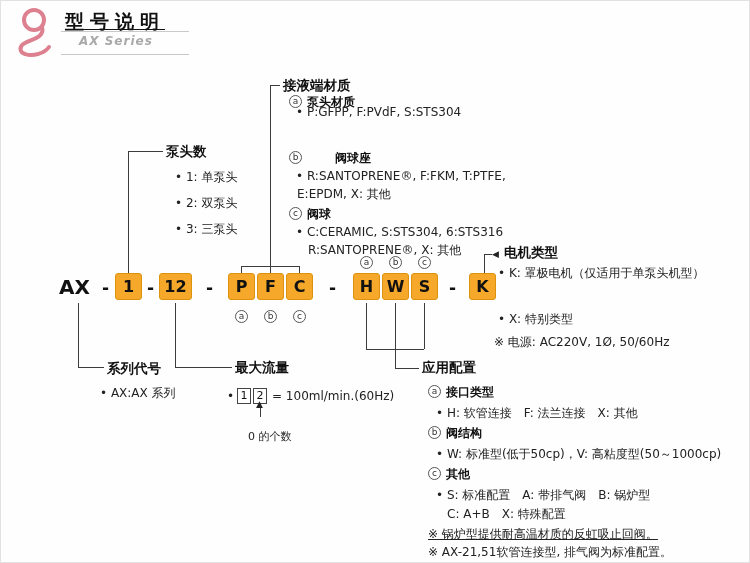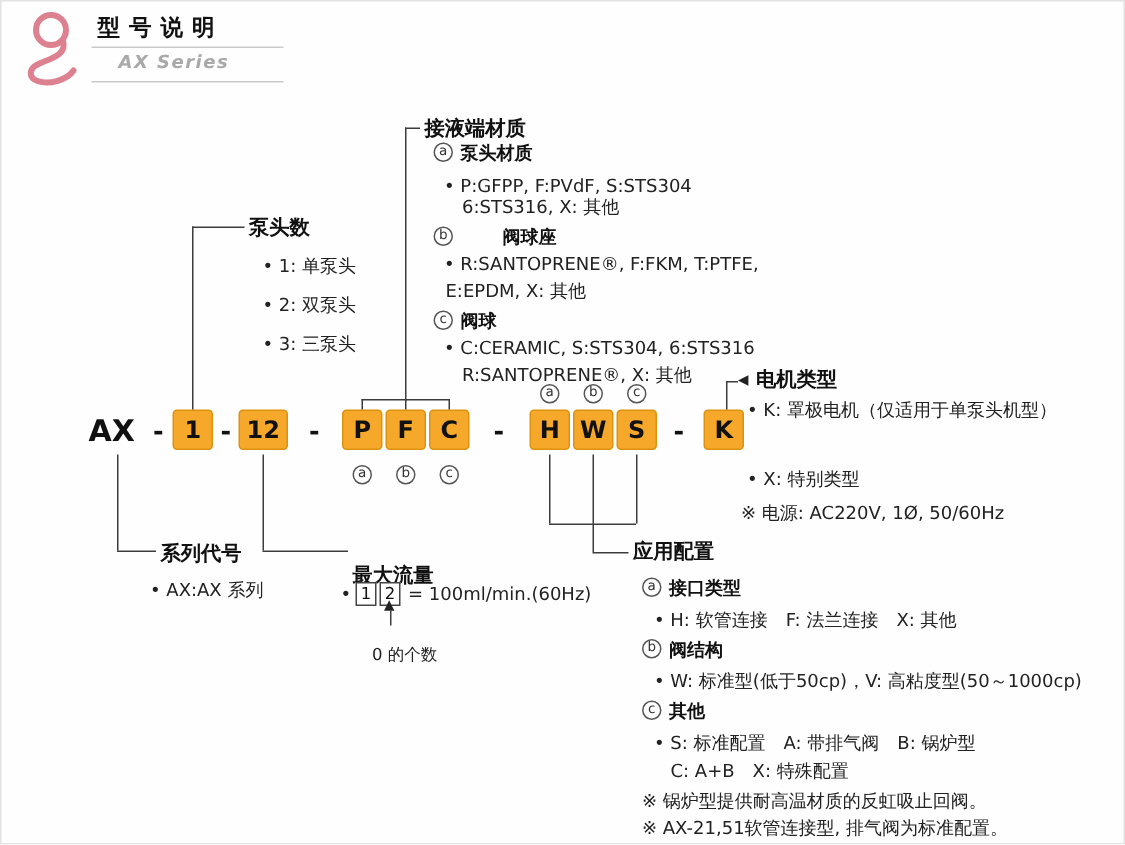--- a/index.html
+++ b/index.html
@@ -5,21 +5,21 @@
   html,body { margin:0; padding:0; background:#fff; }
   .page {
     position:relative; width:750px; height:563px;
     background:#fefefe; border:1px solid #e2e2e2; box-sizing:border-box;
     font-family:"DejaVu Sans","Liberation Sans",sans-serif;
     color:#1a1a1a; overflow:hidden;
   }
   .abs { position:absolute; white-space:nowrap; }
   .line { position:absolute; background:#3c3c3c; }
   .hline-gray { position:absolute; background:#c9c9c9; height:1px; }
-  .page-title { position:absolute; font-size:15px; font-weight:bold; letter-spacing:6px; color:#111; }
+  .page-title { position:absolute; font-size:19px; font-weight:bold; letter-spacing:6px; color:#111;text-decoration:underline; }
   .series-sub { position:absolute; font-size:12px; font-weight:bold; font-style:italic; color:#a9a9a9; letter-spacing:1px; }
   .code-prefix { position:absolute; font-size:20px; font-weight:bold; color:#111; }
   .dash { position:absolute; font-size:17px; font-weight:bold; color:#111; }
   .codebox {
     position:absolute; height:27px; box-sizing:border-box;
     background:#f5a829; border:1px solid #dd920e; border-radius:3px;
     font-size:16px; font-weight:bold; color:#111;
     text-align:center; line-height:25px;
   }
   .sec-title { position:absolute; font-size:13.5px; font-weight:bold; color:#111; white-space:nowrap;text-align:right; }
@@ -106,55 +106,54 @@
   <div class="line" style="left:394px; top:367px; width:24px; height:1px;"></div>
 
   <div class="sec-title" style="left:165px; top:142px;">泵头数</div>
   <div class="item" style="left:174px; top:168px;">• 1: 单泵头</div>
   <div class="item" style="left:174px; top:194px;">• 2: 双泵头</div>
   <div class="item" style="left:174px; top:220px;">• 3: 三泵头</div>
 
   <div class="sec-title" style="left:282px; top:76px;">接液端材质</div>
   <div class="clabel" style="left:288px; top:94px;">a</div>
   <div class="gname" style="left:306px; top:93px;">泵头材质</div>
-  <div class="item" style="left:295px; top:116px;">• P:GFPP, F:PVdF, S:STS304</div>
-  <div class="item" style="left:307px; top:129px;">6:STS316, X: 其他</div>
+  <div class="item" style="left:295px; top:104px;">• P:GFPP, F:PVdF, S:STS304</div>
   <div class="clabel" style="left:288px; top:150px;">b</div>
   <div class="gname" style="left:306px; top:149px;padding-left:28px;">阀球座</div>
   <div class="item" style="left:295px; top:168px;">• R:SANTOPRENE®, F:FKM, T:PTFE,</div>
   <div class="item" style="left:296px; top:185px;">E:EPDM, X: 其他</div>
   <div class="clabel" style="left:288px; top:206px;">c</div>
   <div class="gname" style="left:306px; top:205px;">阀球</div>
   <div class="item" style="left:295px; top:224px;">• C:CERAMIC, S:STS304, 6:STS316</div>
   <div class="item" style="left:307px; top:241px;">R:SANTOPRENE®, X: 其他</div>
 
   <div class="sec-title" style="left:503px; top:243px;">电机类型</div>
   <div class="item" style="left:497px; top:264px;">• K: 罩极电机（仅适用于单泵头机型）</div>
   <div class="item" style="left:497px; top:310px;">• X: 特别类型</div>
   <div class="item" style="left:493px; top:333px;">※ 电源: AC220V, 1Ø, 50/60Hz</div>
 
   <div class="sec-title" style="left:106px; top:359px;">系列代号</div>
   <div class="item" style="left:99px; top:384px;">• AX:AX 系列</div>
 
-  <div class="sec-title" style="left:234px; top:374px;font-family:Liberation Serif, serif;">最大流量</div>
+  <div class="sec-title" style="left:234px; top:358px;font-family:Liberation Serif, serif;">最大流量</div>
   <div class="item" style="left:226px; top:388px;">•</div>
   <div class="digitbox" style="left:236px; top:387px;">1</div>
   <div class="digitbox" style="left:252px; top:387px;">2</div>
   <div class="item" style="left:271px; top:388px;">= 100ml/min.(60Hz)</div>
   <div class="line" style="left:259px; top:406px; width:1px; height:10px;"></div>
   <div class="arrow-glyph" style="left:255px; top:399px;">▲</div>
   <div class="item-sm" style="left:247px; top:428px;">0 的个数</div>
 
   <div class="sec-title" style="left:421px; top:358px;">应用配置</div>
   <div class="clabel" style="left:427px; top:384px;">a</div>
   <div class="gname" style="left:445px; top:383px;">接口类型</div>
   <div class="item" style="left:435px; top:404px;">• H: 软管连接　F: 法兰连接　X: 其他</div>
   <div class="clabel" style="left:427px; top:425px;">b</div>
   <div class="gname" style="left:445px; top:424px;">阀结构</div>
   <div class="item" style="left:435px; top:445px;">• W: 标准型(低于50cp)，V: 高粘度型(50～1000cp)</div>
   <div class="clabel" style="left:427px; top:466px;">c</div>
   <div class="gname" style="left:445px; top:465px;">其他</div>
   <div class="item" style="left:435px; top:486px;">• S: 标准配置　A: 带排气阀　B: 锅炉型</div>
   <div class="item" style="left:446px; top:505px;">C: A+B　X: 特殊配置</div>
-  <div class="item" style="left:427px; top:525px;">※ 锅炉型提供耐高温材质的反虹吸止回阀。</div>
+  <div class="item" style="left:427px; top:525px;text-decoration:underline;">※ 锅炉型提供耐高温材质的反虹吸止回阀。</div>
   <div class="item" style="left:427px; top:543px;">※ AX-21,51软管连接型, 排气阀为标准配置。</div>
 
 </div>
 
 </body></html>

